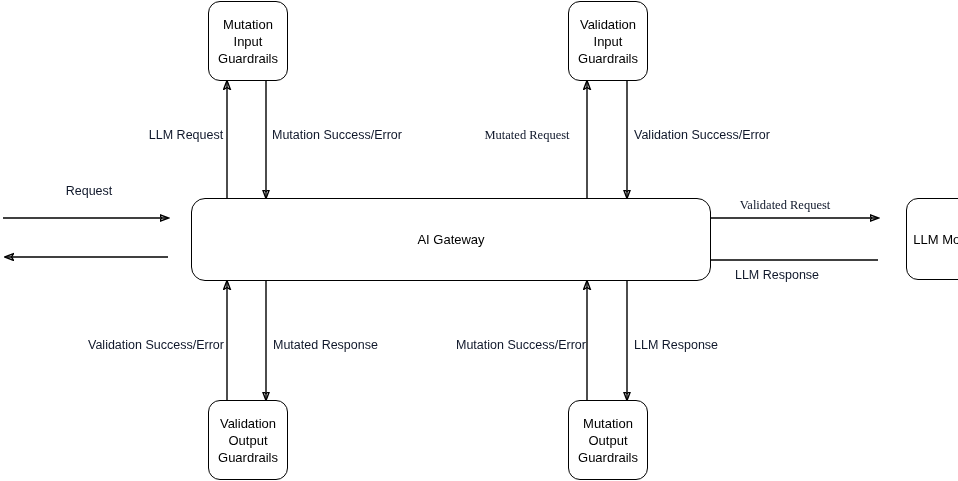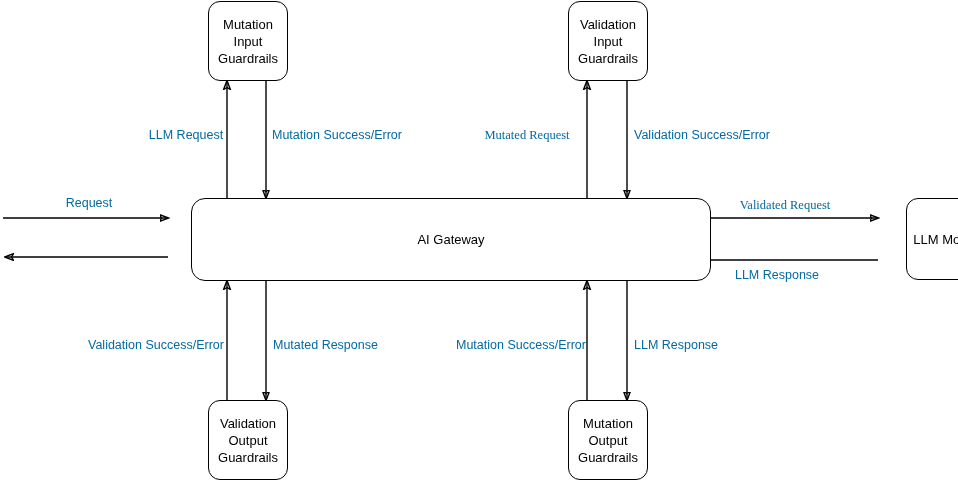--- a/index.html
+++ b/index.html
@@ -28,21 +28,21 @@
     color: #000000;
     font-size: 13px;
     line-height: 17px;
     white-space: pre-line;
   }
   .node.rounded { border-radius: 12px; }
   .node.gateway { border-radius: 14px; font-size: 13px; margin-left: 23px; }
   .edge-label {
     position: absolute;
     font-size: 12.5px;
-    color: #0369a1;
+    color: #0f172a;
     white-space: nowrap;
     line-height: 14px;
   }
   .edge-label.center { transform: translateX(-50%); }
   svg.links {
     position: absolute;
     left: 0;
     top: 0;
     width: 958px;
     height: 481px;
@@ -116,21 +116,21 @@
 Output
 Guardrails</span>
   </div>
 
   <div class="node rounded" style="left:568px; top:400px; width:80px; height:80px;">
     <span>Mutation
 Output
 Guardrails</span>
   </div>
 
-  <div class="edge-label center" style="left:89px; top:196px;">Request</div>
+  <div class="edge-label center" style="left:89px; top:184px;">Request</div>
 
 
   <div class="edge-label center" style="left:186px; top:128px;">LLM Request</div>
 
   <div class="edge-label" style="left:272px; top:128px;">Mutation Success/Error</div>
 
   <div class="edge-label center" style="left:527px; top:128px;font-family:Liberation Serif, serif;">Mutated Request</div>
 
   <div class="edge-label" style="left:634px; top:128px;">Validation Success/Error</div>
 

